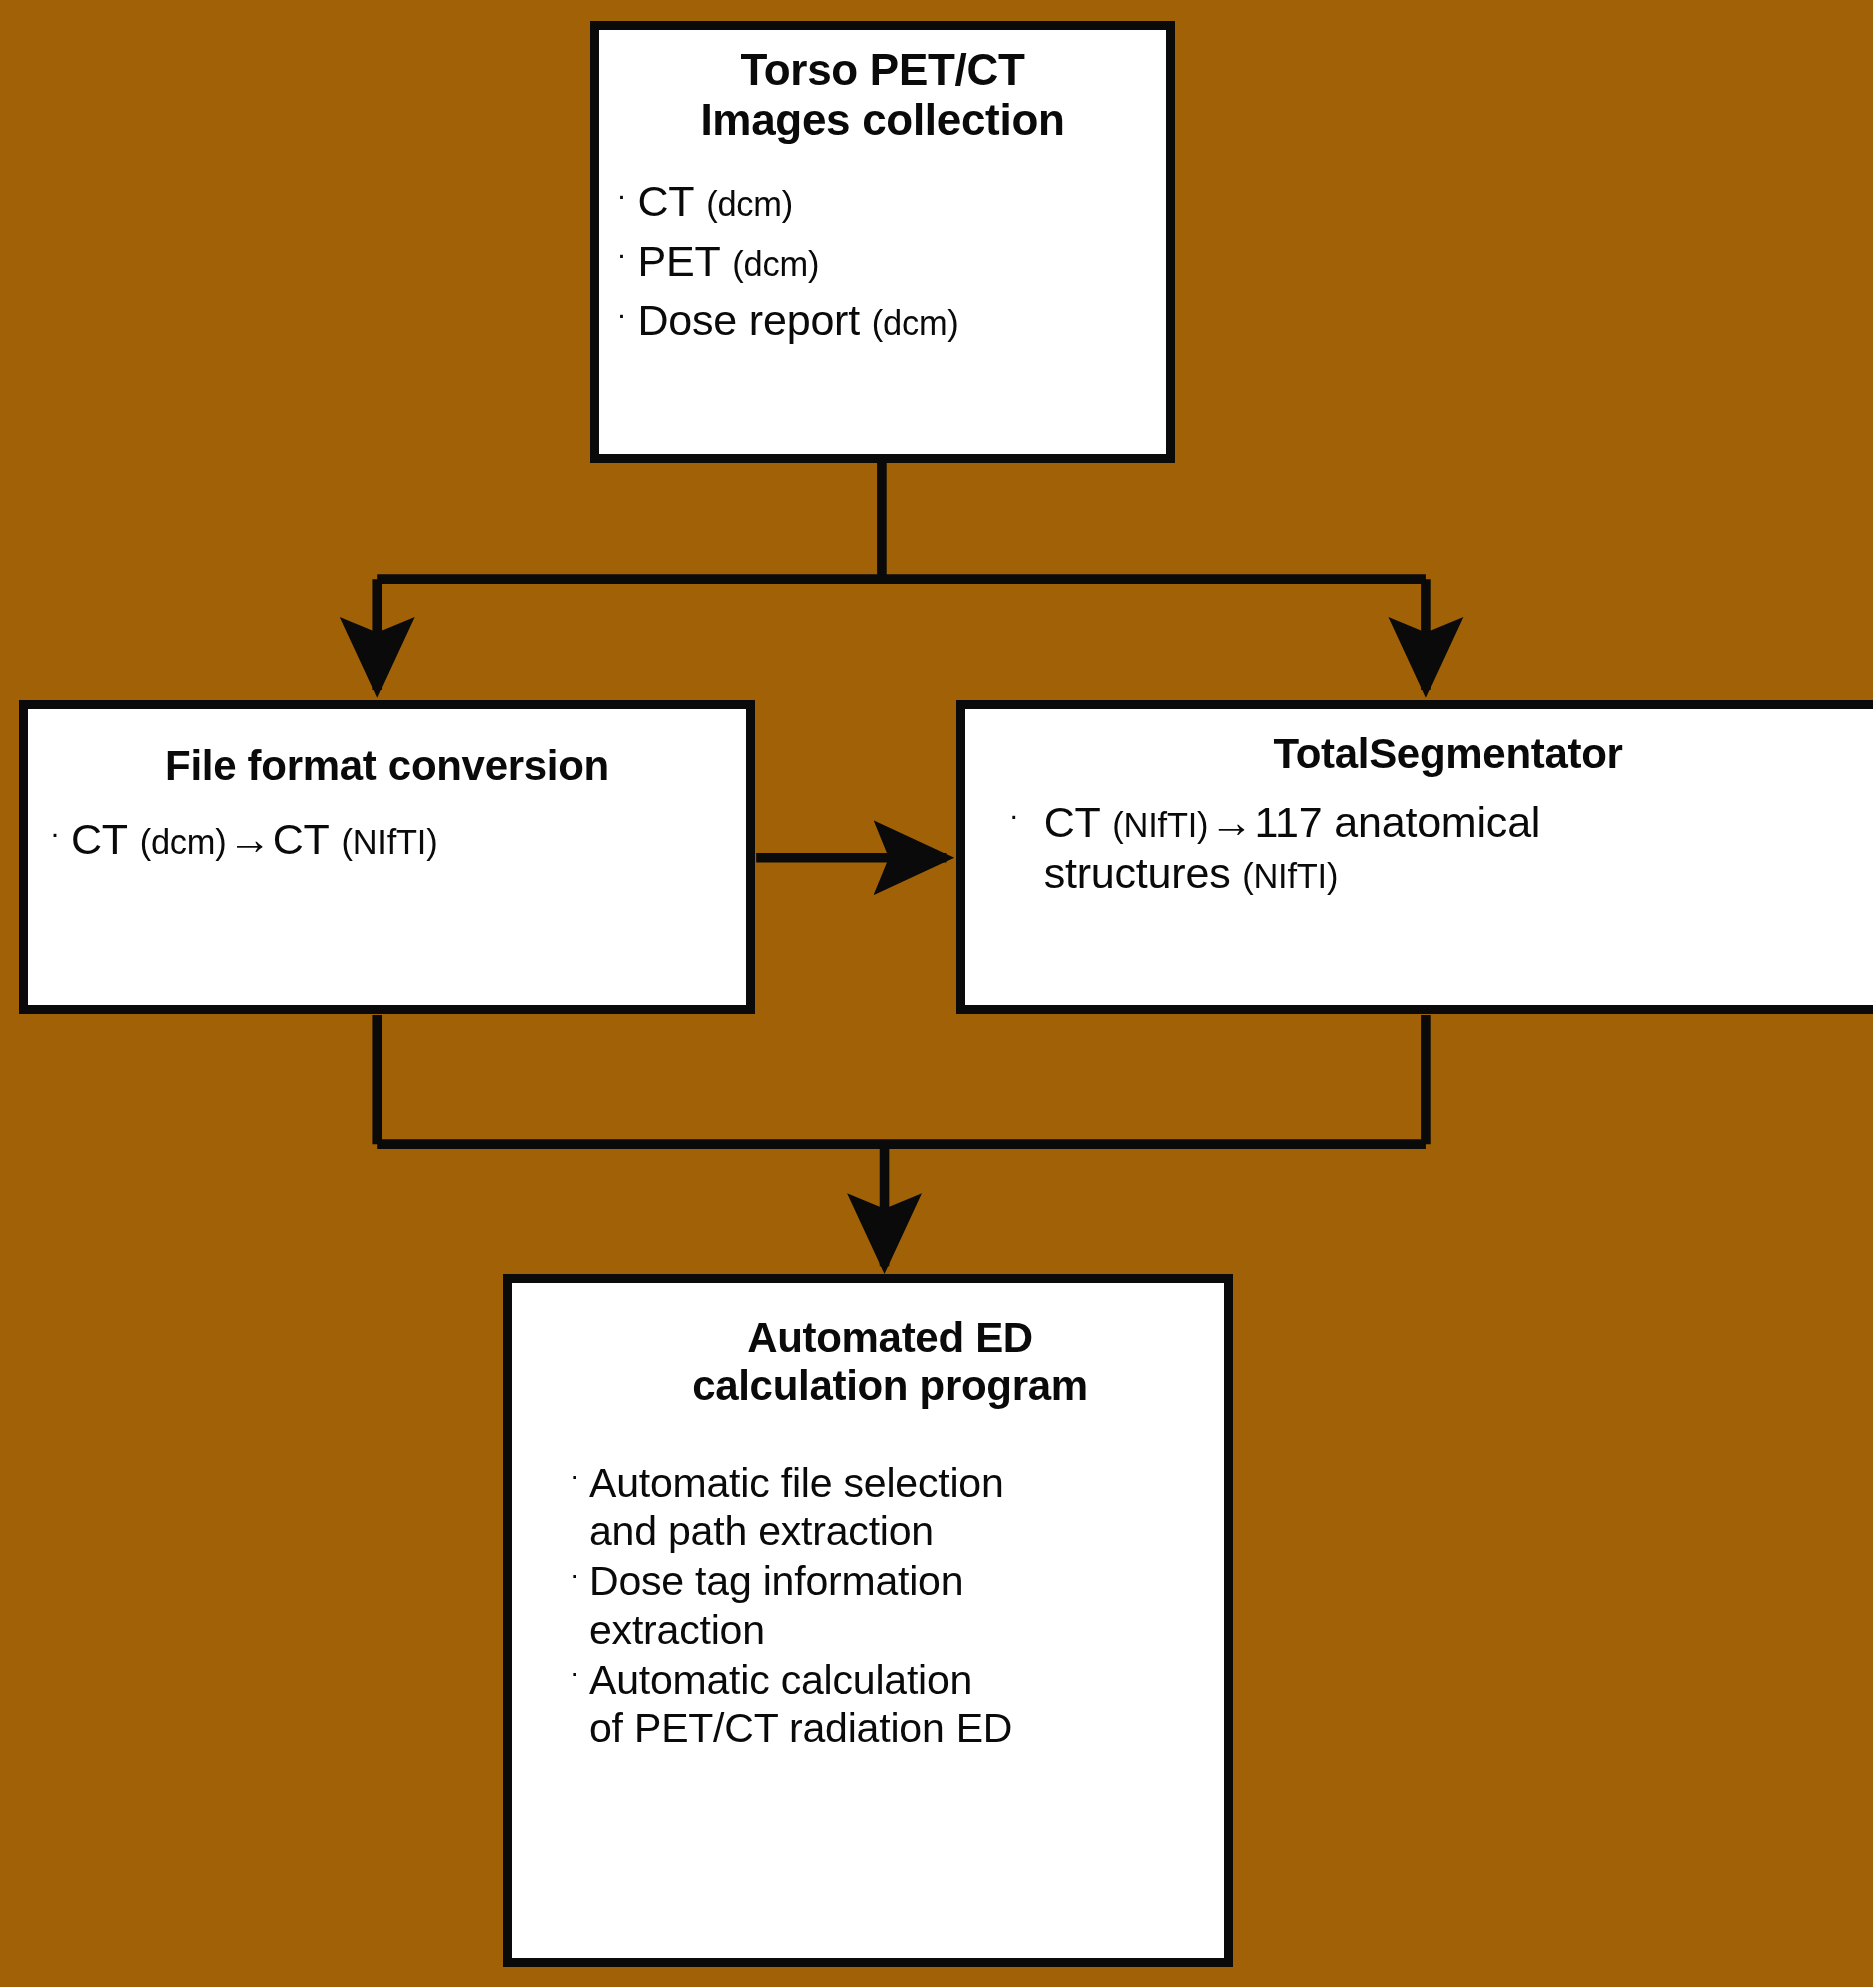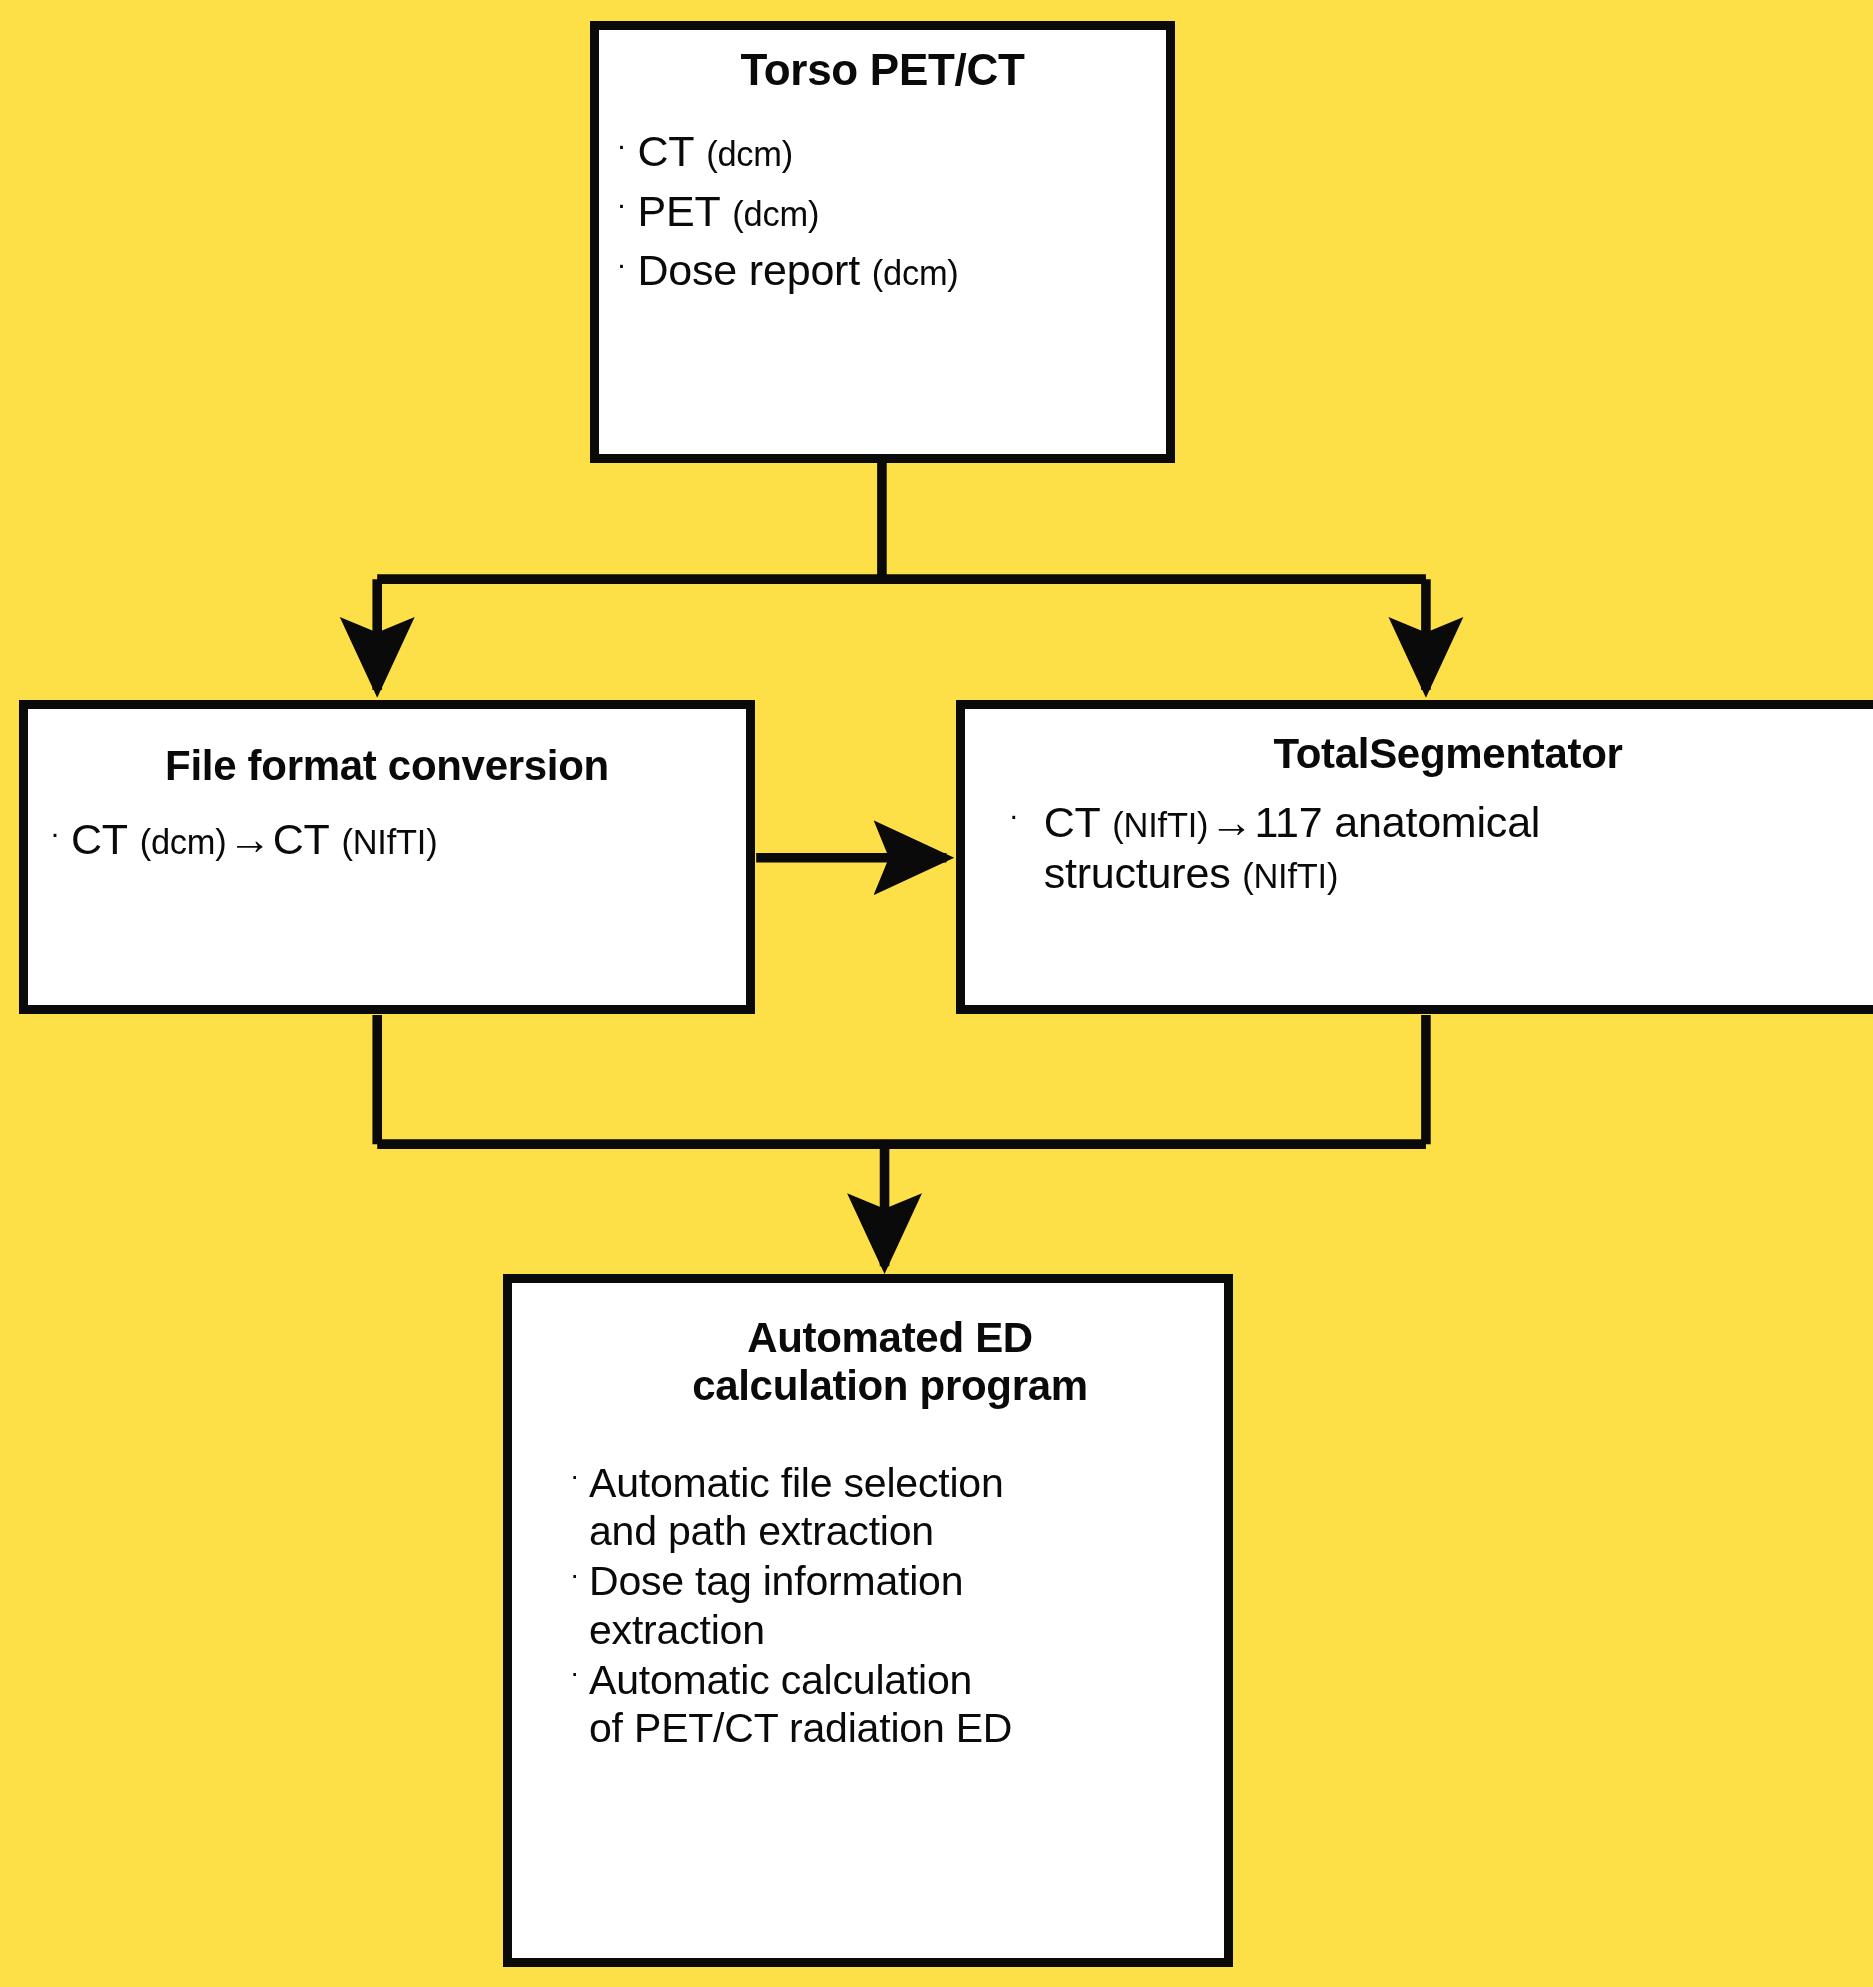--- a/index.html
+++ b/index.html
@@ -9,21 +9,21 @@
     background: #ffffff;
   }
   body {
     font-family: "Liberation Sans", "DejaVu Sans", sans-serif;
     color: #0a0a0a;
   }
   #stage {
     position: relative;
     width: 1873px;
     height: 1987px;
-    background: #fde047;
+    background: #a16207;
     overflow: hidden;
   }
 
   
   #connectors {
     position: absolute;
     left: 0;
     top: 0;
     width: 1873px;
     height: 1987px;
@@ -197,20 +197,21 @@
     </g>
 
     <g>
       <path d="M1013,1310 L1013,1450" stroke="#0a0a0a" stroke-width="11" fill="none" marker-end="url(#arrowhead)"></path>
     </g>
   </svg>
 
   <div class="flow-box box-top">
     <div class="box-title">
       <span>Torso PET/CT</span><br>
+      <span>Images collection</span>
     </div>
     <ul class="box-body">
       <li class="bullet-line">
         <span class="bullet-dot">·</span>
         <span class="bullet-text"><span>CT</span>&nbsp;<span class="sub">(dcm)</span></span>
       </li>
       <li class="bullet-line">
         <span class="bullet-dot">·</span>
         <span class="bullet-text"><span>PET</span>&nbsp;<span class="sub">(dcm)</span></span>
       </li>

